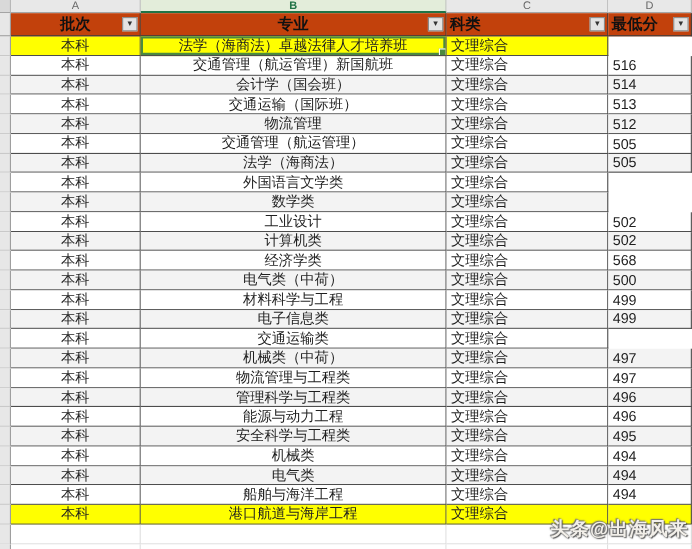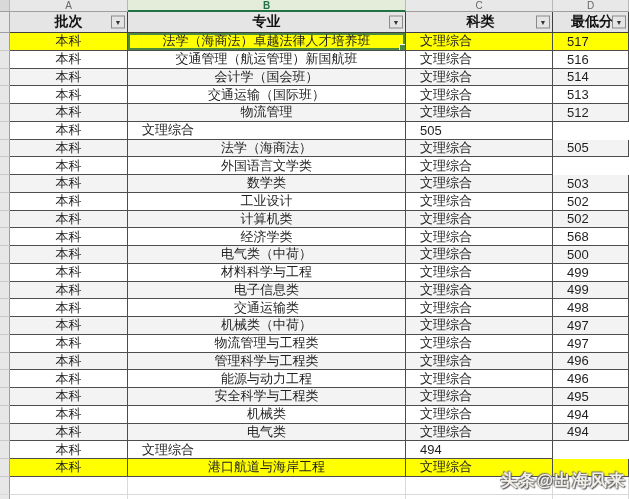--- a/index.html
+++ b/index.html
@@ -34,29 +34,29 @@
   .letters-row .corner{background:#d9d9d9;}
   .letters-row .sel-col{
     background:#e3edda;
     color:#217346;font-weight:bold;
     border-bottom:2px solid #217346;
   }
 
   
   .header-row{height:21px;}
   .header-row .cell{
-    background:#e5e5e5;
+    background:#c2410c;
     border-right:1px solid #3f3f3f;
     border-bottom:1px solid #3f3f3f;
     font-weight:bold;font-size:14px;color:#111;
     position:relative;
   }
   .header-row .strip{background:#e7e7e7;border-right:1px solid #9e9e9e;border-bottom:1px solid #9e9e9e;}
   .hc{justify-content:center;}
-  .hl{justify-content:center;padding-left:3px;}
+  .hl{justify-content:flex-start;padding-left:3px;}
   .filter-btn{
     position:absolute;right:2px;top:50%;transform:translateY(-50%);
     width:14px;height:13px;
     background:#e4e4e4;
     border:1px solid #8a8a8a;
     display:flex;align-items:center;justify-content:center;
     font-size:7px;color:#333;font-weight:normal;
     box-sizing:border-box;
   }
 
@@ -65,21 +65,21 @@
   .data-row .cell{
     background:#fff;
     border-right:1px solid #4d4d4d;
     border-bottom:1px solid #4d4d4d;
     font-size:13px;color:#1f1f1f;
   }
   .data-row .strip{background:#e7e7e7;border-right:1px solid #9e9e9e;border-bottom:1px solid #c9c9c9;}
   .data-row:nth-child(odd) .cell:not(.strip){background:#f3f3f3;}
   .data-row.highlight .cell:not(.strip){background:#ffff00;}
   .c-center{justify-content:center;}
-  .c-left{justify-content:flex-start;padding-left:14px;}
+  .c-left{justify-content:flex-start;padding-left:4px;}
   .cell.selected{
     box-shadow:inset 0 0 0 2px #4c8a3f;
     position:relative;
   }
   .fill-handle{
     position:absolute;right:-1px;bottom:-1px;
     width:5px;height:5px;
     background:#4c8a3f;border:1px solid #fff;
     z-index:3;
   }
@@ -144,21 +144,20 @@
       <span class="filter-btn">▼</span>
     </div>
   </div>
 
   <div id="rows">
       <div class="grid-row data-row highlight">
         <div class="cell strip"></div>
         <div class="cell c-center">本科</div>
         <div class="cell c-center selected">法学（海商法）卓越法律人才培养班<span class="fill-handle"></span></div>
         <div class="cell c-left">文理综合</div>
-        <div class="cell c-left">517</div>
       </div>
       <div class="grid-row data-row">
         <div class="cell strip"></div>
         <div class="cell c-center">本科</div>
         <div class="cell c-center">交通管理（航运管理）新国航班</div>
         <div class="cell c-left">文理综合</div>
         <div class="cell c-left">516</div>
       </div>
       <div class="grid-row data-row">
         <div class="cell strip"></div>
@@ -177,20 +176,21 @@
       <div class="grid-row data-row">
         <div class="cell strip"></div>
         <div class="cell c-center">本科</div>
         <div class="cell c-center">物流管理</div>
         <div class="cell c-left">文理综合</div>
         <div class="cell c-left">512</div>
       </div>
       <div class="grid-row data-row">
         <div class="cell strip"></div>
         <div class="cell c-center">本科</div>
+        <div class="cell c-center">交通管理（航运管理）</div>
         <div class="cell c-left">文理综合</div>
         <div class="cell c-left">505</div>
       </div>
       <div class="grid-row data-row">
         <div class="cell strip"></div>
         <div class="cell c-center">本科</div>
         <div class="cell c-center">法学（海商法）</div>
         <div class="cell c-left">文理综合</div>
         <div class="cell c-left">505</div>
       </div>
@@ -198,21 +198,20 @@
         <div class="cell strip"></div>
         <div class="cell c-center">本科</div>
         <div class="cell c-center">外国语言文学类</div>
         <div class="cell c-left">文理综合</div>
       </div>
       <div class="grid-row data-row">
         <div class="cell strip"></div>
         <div class="cell c-center">本科</div>
         <div class="cell c-center">数学类</div>
         <div class="cell c-left">文理综合</div>
-        <div class="cell c-left">503</div>
       </div>
       <div class="grid-row data-row">
         <div class="cell strip"></div>
         <div class="cell c-center">本科</div>
         <div class="cell c-center">工业设计</div>
         <div class="cell c-left">文理综合</div>
         <div class="cell c-left">502</div>
       </div>
       <div class="grid-row data-row">
         <div class="cell strip"></div>
@@ -247,21 +246,20 @@
         <div class="cell c-center">本科</div>
         <div class="cell c-center">电子信息类</div>
         <div class="cell c-left">文理综合</div>
         <div class="cell c-left">499</div>
       </div>
       <div class="grid-row data-row">
         <div class="cell strip"></div>
         <div class="cell c-center">本科</div>
         <div class="cell c-center">交通运输类</div>
         <div class="cell c-left">文理综合</div>
-        <div class="cell c-left">498</div>
       </div>
       <div class="grid-row data-row">
         <div class="cell strip"></div>
         <div class="cell c-center">本科</div>
         <div class="cell c-center">机械类（中荷）</div>
         <div class="cell c-left">文理综合</div>
         <div class="cell c-left">497</div>
       </div>
       <div class="grid-row data-row">
         <div class="cell strip"></div>
@@ -301,20 +299,21 @@
       <div class="grid-row data-row">
         <div class="cell strip"></div>
         <div class="cell c-center">本科</div>
         <div class="cell c-center">电气类</div>
         <div class="cell c-left">文理综合</div>
         <div class="cell c-left">494</div>
       </div>
       <div class="grid-row data-row">
         <div class="cell strip"></div>
         <div class="cell c-center">本科</div>
+        <div class="cell c-center">船舶与海洋工程</div>
         <div class="cell c-left">文理综合</div>
         <div class="cell c-left">494</div>
       </div>
       <div class="grid-row data-row highlight">
         <div class="cell strip"></div>
         <div class="cell c-center">本科</div>
         <div class="cell c-center">港口航道与海岸工程</div>
         <div class="cell c-left">文理综合</div>
         <div class="cell c-left"></div>
       </div>

